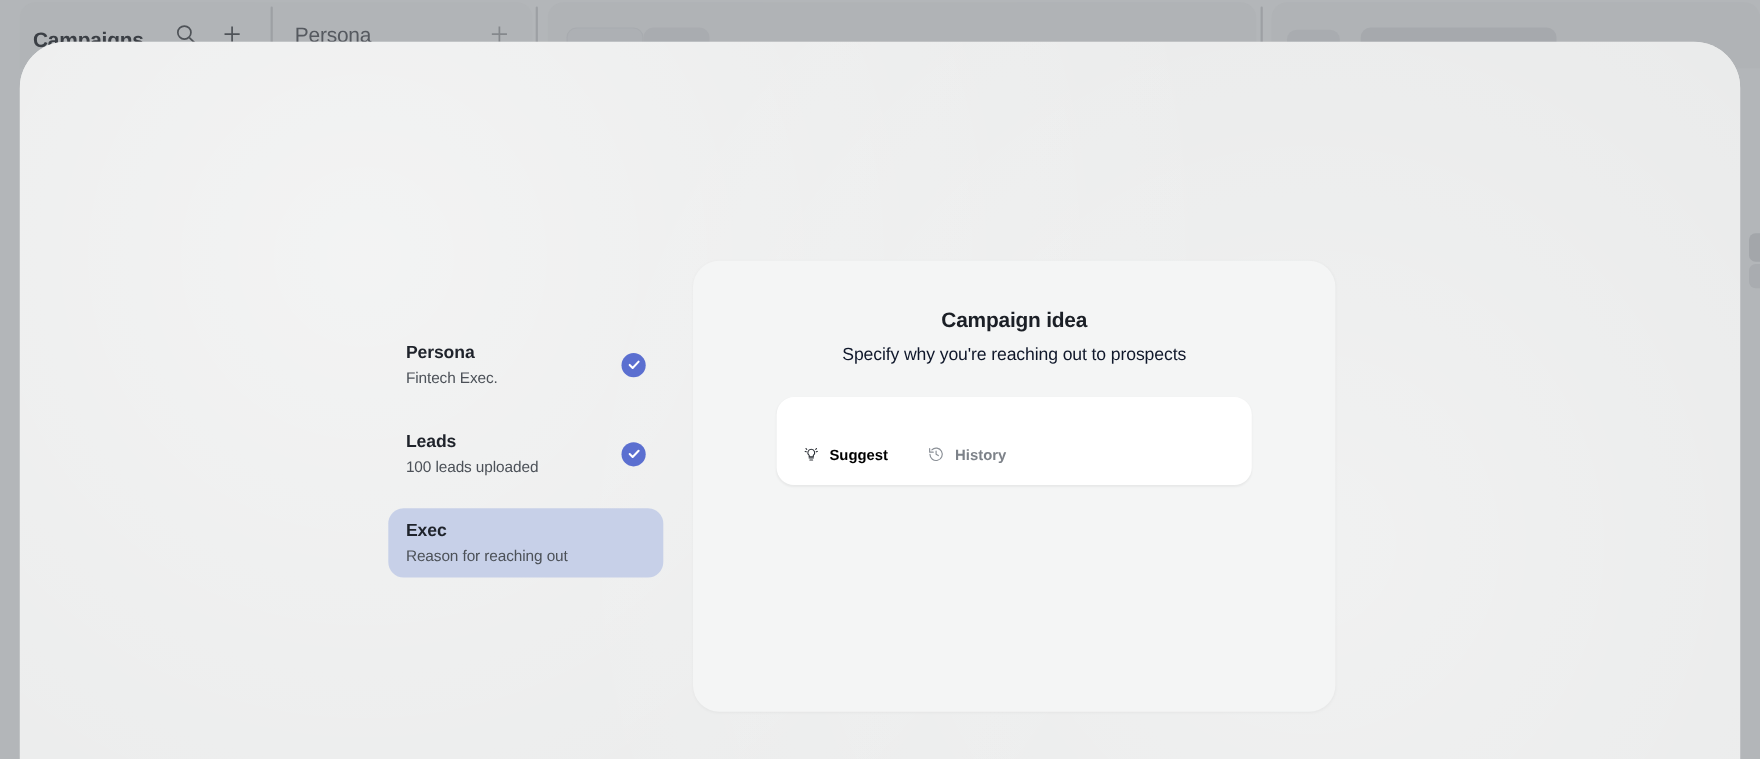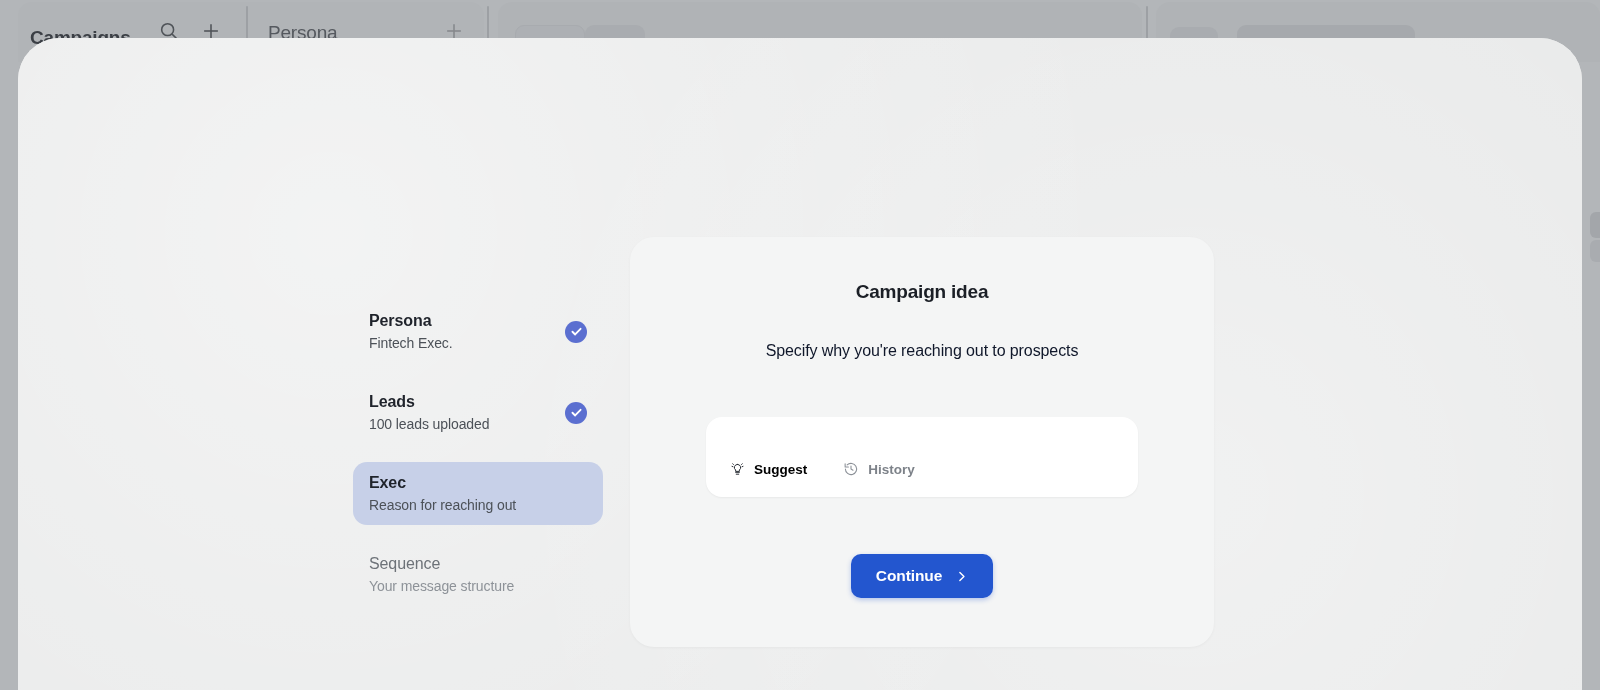--- a/index.html
+++ b/index.html
@@ -122,21 +122,20 @@
     position:absolute;
     left:612px; top:199px;
     width:584px; height:410px;
     background:#f4f5f5;
     border-radius:24px;
     box-shadow:0 1px 3px rgba(0,0,0,0.04);
     display:flex;
     flex-direction:column;
     align-items:center;
     padding-top:44px;
-    gap:28px;
   }
   #card-title {
     font-size:19px; font-weight:700;
     color:#1b1f26; letter-spacing:-0.2px;
   }
   #card-subtitle {
     margin-top:11px;
     font-size:16px; font-weight:400;
     color:#0f172a; letter-spacing:-0.1px;
   }
@@ -263,26 +262,20 @@
       </span>
     </div>
 
     <div class="step active">
       <div class="step-texts">
         <span class="step-title">Exec</span>
         <span class="step-sub">Reason for reaching out</span>
       </div>
     </div>
 
-    <div class="step pending">
-      <div class="step-texts">
-        <span class="step-title">Sequence</span>
-        <span class="step-sub">Your message structure</span>
-      </div>
-    </div>
   </div>
 
   <div id="idea-card">
 
     <div id="card-title">Campaign idea</div>
     <div id="card-subtitle">Specify why you're reaching out to prospects</div>
 
     <div id="idea-input">
 
       <div id="idea-actions">
@@ -307,22 +300,14 @@
               <path d="M3.6 12a8.4 8.4 0 1 0 2.6-6.1"></path>
               <polyline points="3.2,4.2 3.2,9.1 8.1,9.1"></polyline>
               <polyline points="12,7.6 12,12 15,13.8"></polyline>
             </svg>
           </span>
           <span class="action-label">History</span>
         </div>
       </div>
     </div>
 
-    <button id="continue-btn">
-      <span>Continue</span>
-      <span>
-        <svg width="13" height="13" viewBox="0 0 24 24" fill="none" stroke="#fff" stroke-width="2.6" stroke-linecap="round" stroke-linejoin="round">
-          <polyline points="9,4.5 16.5,12 9,19.5"></polyline>
-        </svg>
-      </span>
-    </button>
   </div>
 </div>
 
 </body></html>

